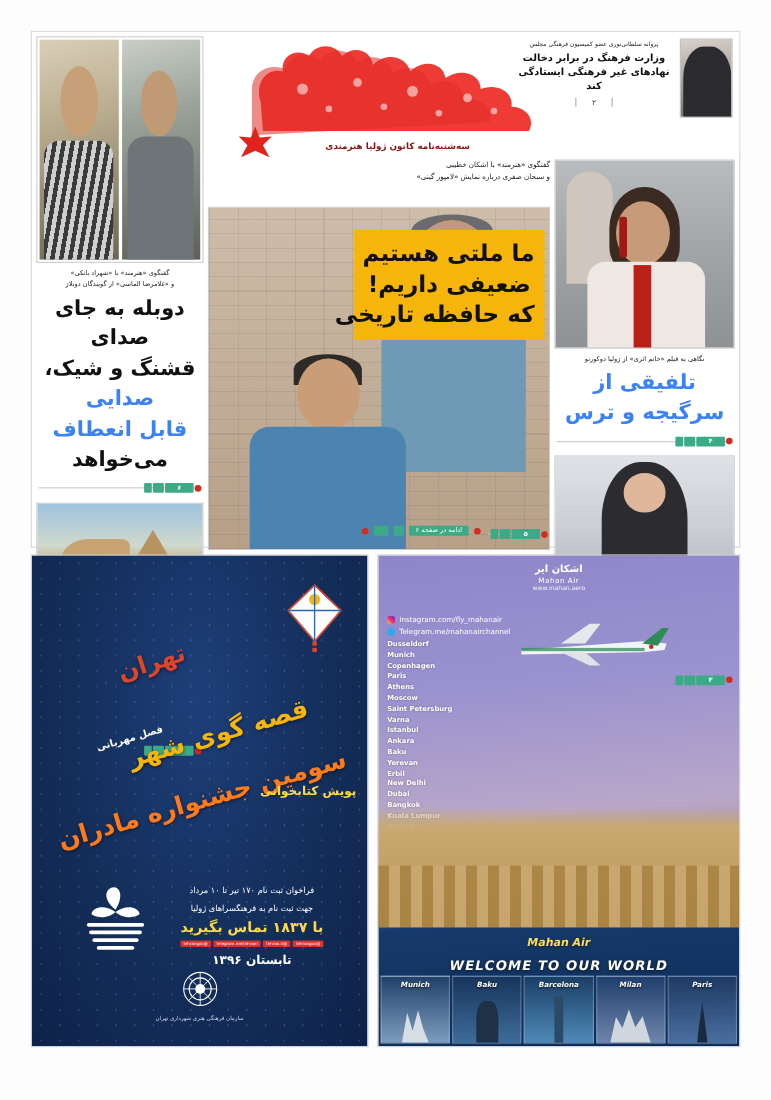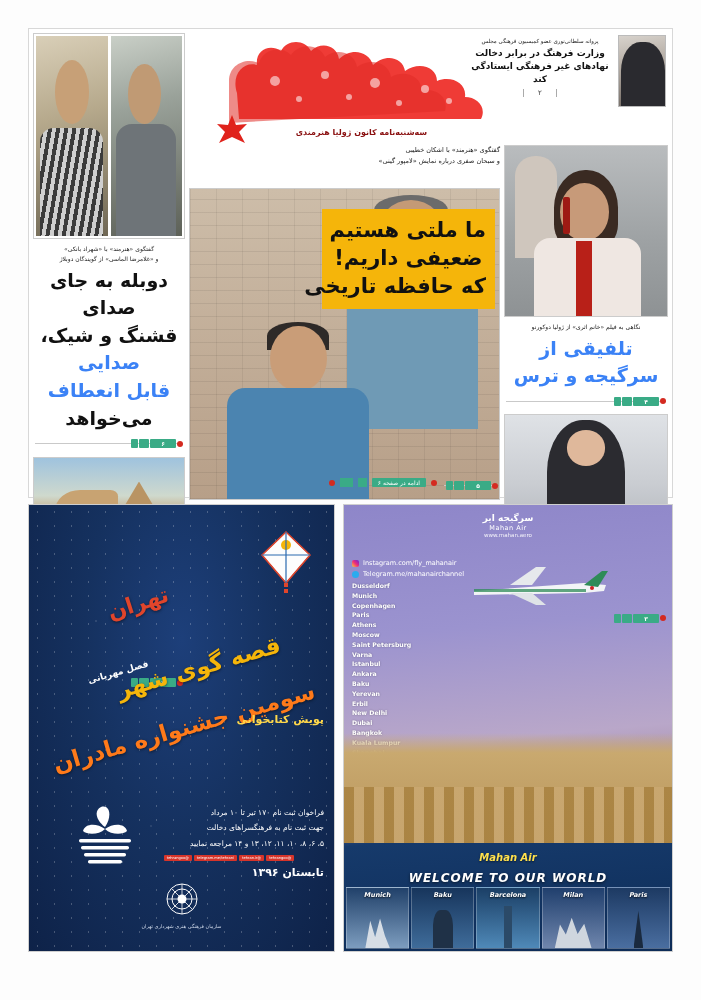--- a/index.html
+++ b/index.html
@@ -452,21 +452,21 @@
     position: absolute; right: 10px; top: 208px;
     color: #ffd84a; font-size: 11px; font-weight: bold; direction: rtl; z-index: 4;
   }
   .fest-season {
     position: absolute; left: 58px; top: 162px;
     color: #ffffff; font-size: 9px; font-weight: bold; direction: rtl;
     transform: rotate(-16deg); z-index: 3;
   }
   .fest-info {
     position: absolute; right: 10px; bottom: 72px;
-    width: 190px; direction: rtl; z-index: 4;
+    width: 190px; text-align: center; direction: rtl; z-index: 4;
   }
   .fi-line { color: #ffffff; font-size: 7.5px; line-height: 2.05; }
   .fi-phone { color: #ffd84a; font-size: 13px; font-weight: bold; margin-top: 3px; }
   .fi-tags { display: flex; gap: 2px; justify-content: center; margin-top: 4px; }
   .fi-tag {
     background: #d6342a; color: #fff; font-size: 3.6px;
     padding: 1px 3px; border-radius: 1px; white-space: nowrap;
   }
   .fi-year { color: #ffffff; font-size: 11px; font-weight: bold; margin-top: 5px; }
   .fest-book {
@@ -647,21 +647,21 @@
         <div class="seg s1"></div>
           <div class="seg s2"></div>
       </div>
     </div>
   </div>
 
   <div class="ads">
 
     <div class="ad-mahan">
       <div class="mahan-logo">
-        <div class="m-fa">سرگیجه ایر</div>
+        <div class="m-fa">اشکان ایر</div>
         <div class="m-en">Mahan Air</div>
         <div class="m-url">www.mahan.aero</div>
       </div>
 
       <div class="mahan-social">
         <div class="row">
           <span class="ic-ig"></span>
           <span>Instagram.com/fly_mahanair</span>
         </div>
         <div class="row">
@@ -765,22 +765,22 @@
         <g fill="#ffffff">
           <rect x="6" y="34" width="52" height="3.4" rx="1.6"></rect>
           <rect x="8" y="41" width="48" height="3.4" rx="1.6"></rect>
           <rect x="11" y="48" width="42" height="3.4" rx="1.6"></rect>
           <rect x="15" y="55" width="34" height="3.4" rx="1.6"></rect>
         </g>
       </svg>
 
       <div class="fest-info">
         <div class="fi-line">فراخوان ثبت نام ۱۷۰ تیر تا ۱۰ مرداد</div>
-        <div class="fi-line">جهت ثبت نام به فرهنگسراهای دخالت</div>
-        <div class="fi-line">۵، ۶، ۸، ۱۰، ۱۱، ۱۲، ۱۳ و ۱۴ مراجعه نمایید</div>
+        <div class="fi-line">جهت ثبت نام به فرهنگسراهای ژولیا</div>
+        <div class="fi-phone">با ۱۸۳۷ تماس بگیرید</div>
         <div class="fi-tags">
           <span class="fi-tag">@tehrangoo</span>
           <span class="fi-tag">@tehran.ir</span>
           <span class="fi-tag">telegram.me/tehrani</span>
           <span class="fi-tag">@tehrangoo</span>
         </div>
         <div class="fi-year">تابستان ۱۳۹۶</div>
       </div>
 
       <div class="fest-seal">

